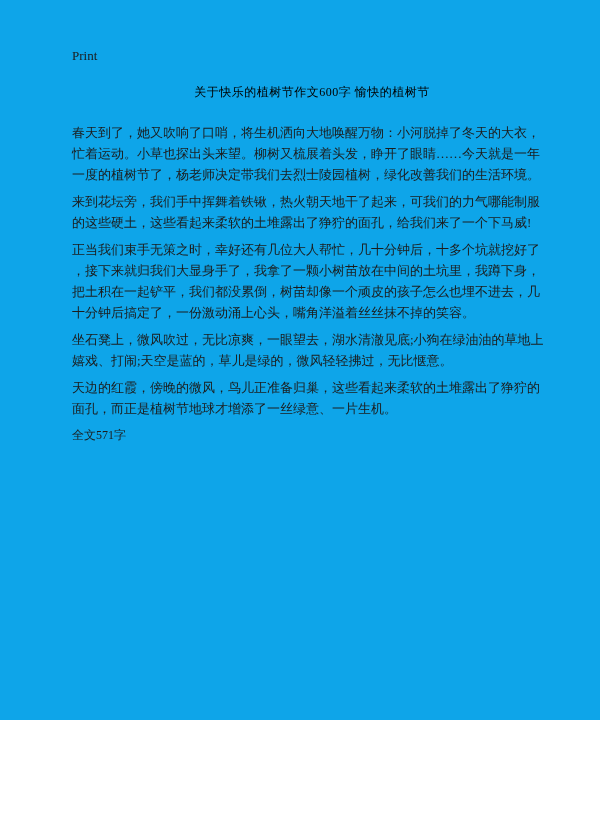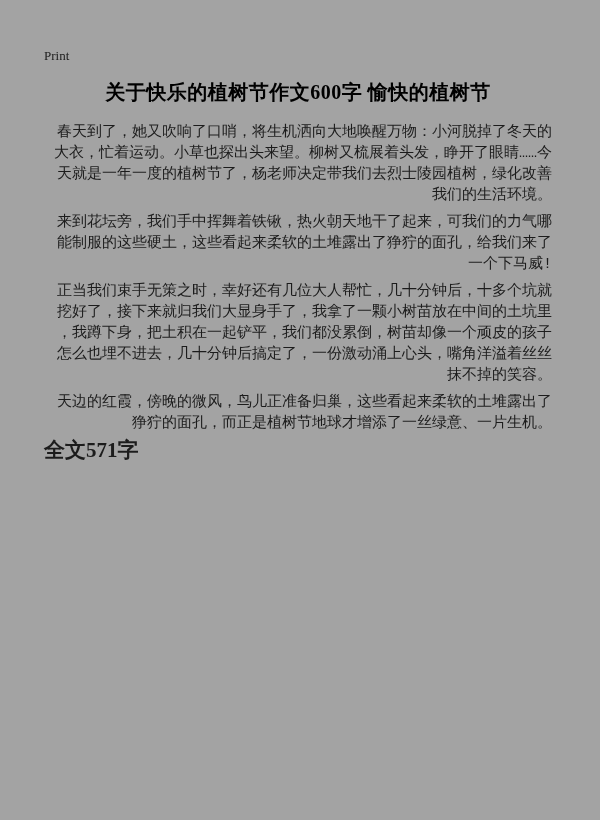--- a/index.html
+++ b/index.html
@@ -10,73 +10,72 @@
   body {
     width: 600px;
     height: 828px;
     overflow: hidden;
     font-family: "Liberation Serif", "DejaVu Serif", serif;
     color: #1c1c1c;
   }
   .page {
     box-sizing: border-box;
     width: 600px;
-    height: 820px;
-    padding: 46px 48px 0 44px;
-    background: #a3a3a3;
+    height: 720px;
+    padding: 46px 48px 0 72px;
+    background: #0ea5e9;
   }
   .print-link {
     display: inline-block;
     font-size: 13px;
     line-height: 16px;
     color: #1c1c1c;
     text-decoration: none;
     cursor: pointer;
   }
   h1.essay-title {
     margin: 14px 0 0 0;
-    font-size: 20px;
+    font-size: 12px;
     line-height: 28px;
-    font-weight: bold;
+    font-weight: normal;
     text-align: center;
     color: #000000;
     letter-spacing: 0.5px;
     white-space: nowrap;
   }
   .essay-body {
     margin-top: 16px;
   }
   .essay-body p {
     margin: 0 0 6px 0;
-    font-size: 15px;
+    font-size: 13px;
     line-height: 21px;
-    text-align: right;
+    text-align: left;
     word-break: break-all;
     line-break: anywhere;
     color: #1c1c1c;
-    font-family: Liberation Mono, monospace;
   }
   .word-count {
-    font-size: 21px;
+    font-size: 12px;
     line-height: 21px;
     color: #1c1c1c;
-    font-weight: bold;
   }
 </style>
 </head>
 <body>
 
 <div class="page">
 
   <a class="print-link">Print</a>
 
   <h1 class="essay-title">关于快乐的植树节作文600字 愉快的植树节</h1>
 
   <div class="essay-body">
     <p>春天到了，她又吹响了口哨，将生机洒向大地唤醒万物：小河脱掉了冬天的大衣，忙着运动。小草也探出头来望。柳树又梳展着头发，睁开了眼睛……今天就是一年一度的植树节了，杨老师决定带我们去烈士陵园植树，绿化改善我们的生活环境。</p>
     <p>来到花坛旁，我们手中挥舞着铁锹，热火朝天地干了起来，可我们的力气哪能制服的这些硬土，这些看起来柔软的土堆露出了狰狞的面孔，给我们来了一个下马威!</p>
     <p>正当我们束手无策之时，幸好还有几位大人帮忙，几十分钟后，十多个坑就挖好了，接下来就归我们大显身手了，我拿了一颗小树苗放在中间的土坑里，我蹲下身，把土积在一起铲平，我们都没累倒，树苗却像一个顽皮的孩子怎么也埋不进去，几十分钟后搞定了，一份激动涌上心头，嘴角洋溢着丝丝抹不掉的笑容。</p>
+    <p>坐石凳上，微风吹过，无比凉爽，一眼望去，湖水清澈见底;小狗在绿油油的草地上嬉戏、打闹;天空是蓝的，草儿是绿的，微风轻轻拂过，无比惬意。</p>
     <p>天边的红霞，傍晚的微风，鸟儿正准备归巢，这些看起来柔软的土堆露出了狰狞的面孔，而正是植树节地球才增添了一丝绿意、一片生机。</p>
   </div>
 
   <div class="word-count">全文571字</div>
 
 </div>
 
 </body></html>

